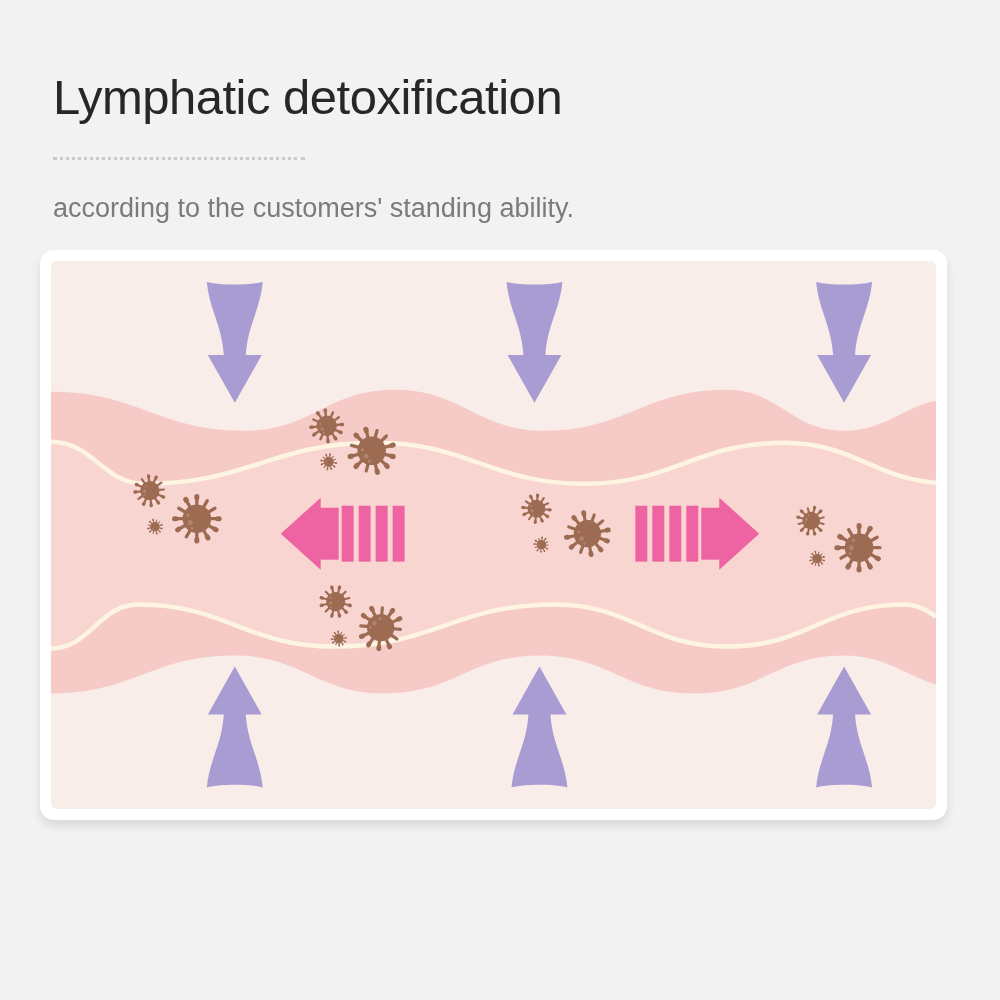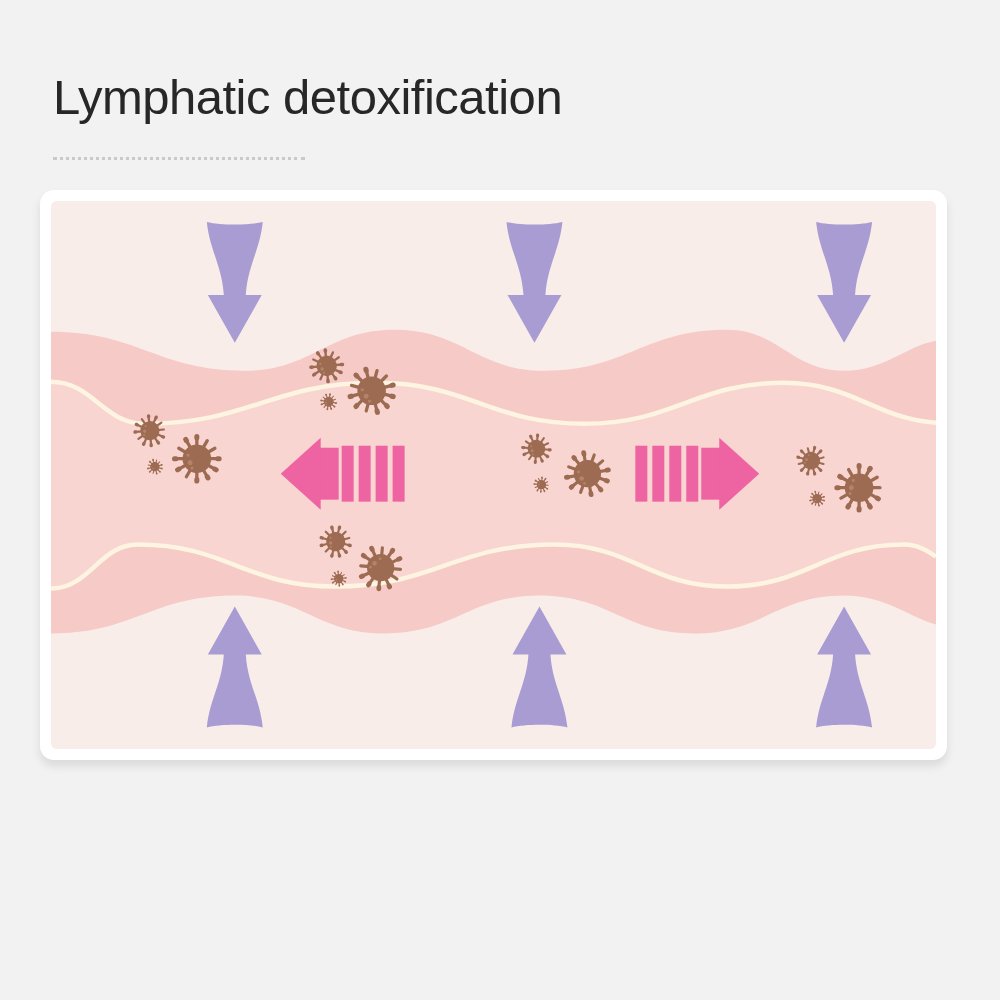--- a/index.html
+++ b/index.html
@@ -55,20 +55,21 @@
 </head>
 <body>
 
 <div class="page">
 
   <h1 class="page-title">Lymphatic detoxification</h1>
 
   <div class="dotted-divider"></div>
 
   <p class="description">
+    <span>according to the customers' standing ability.</span>
   </p>
 
   <div class="card">
     <div class="canvas">
       <svg viewBox="0 0 886 549" xmlns="http://www.w3.org/2000/svg">
 
         <defs>
 
           <g id="press-arrow">
             <path d="M-28,1 C-25,30 -13,44 -11,74 L-27,74 L0,122 L27,74 L11,74

